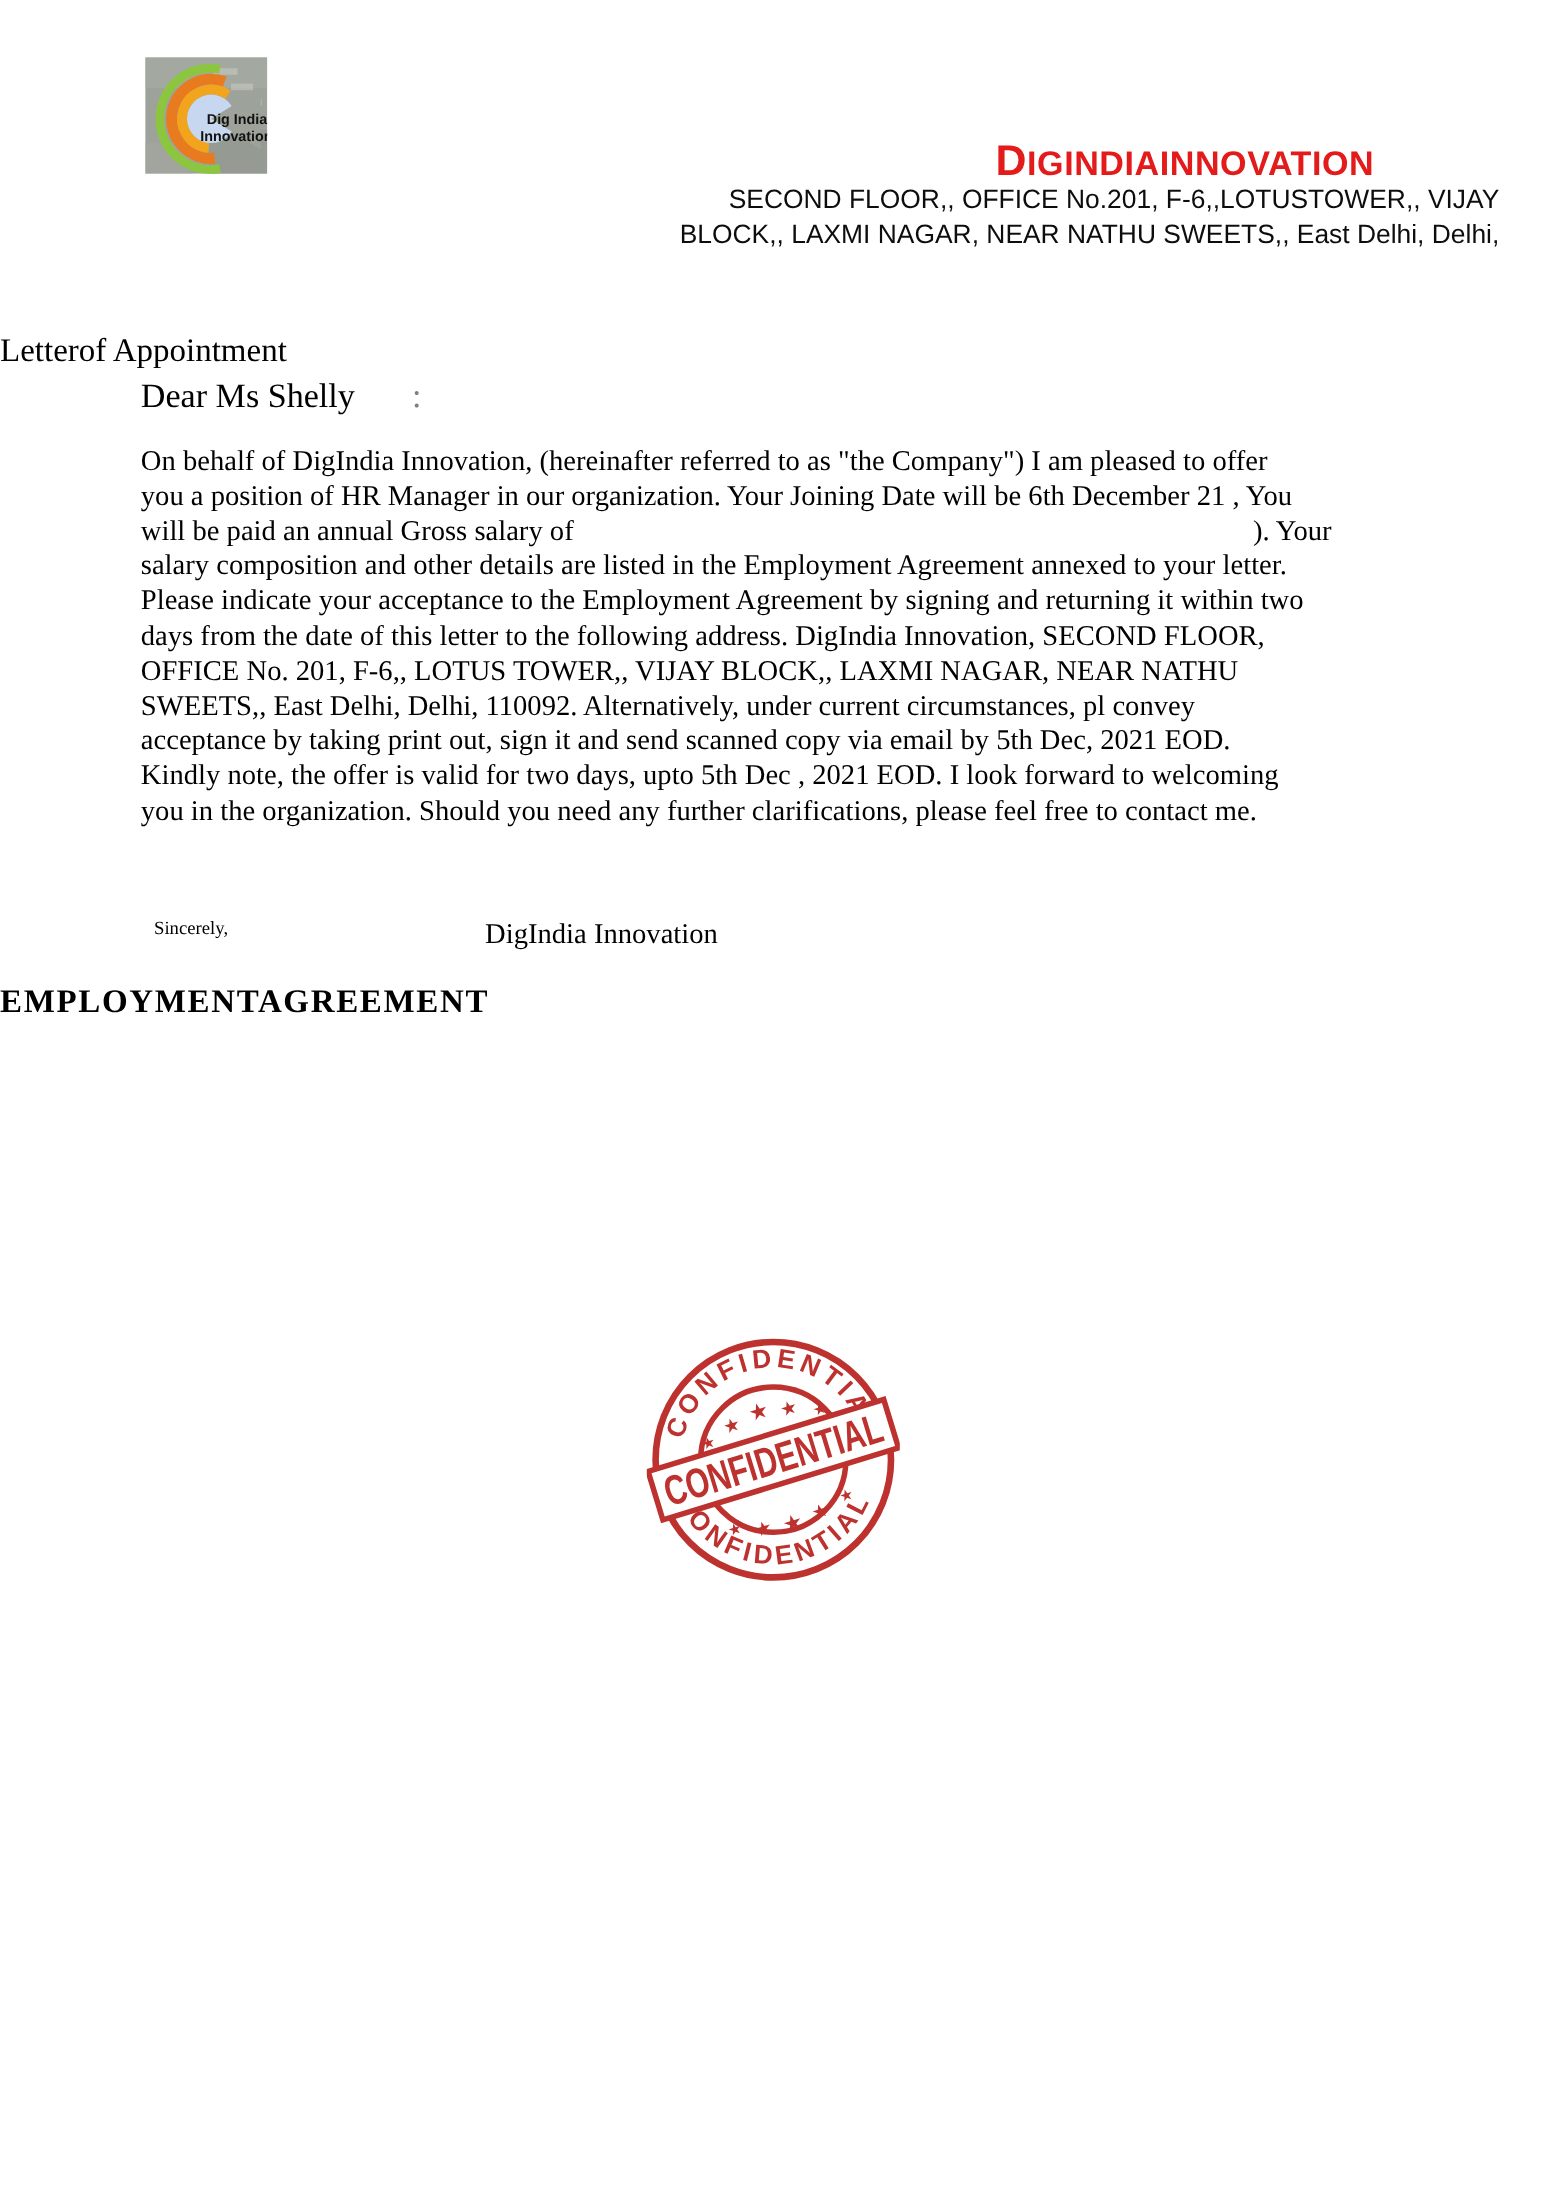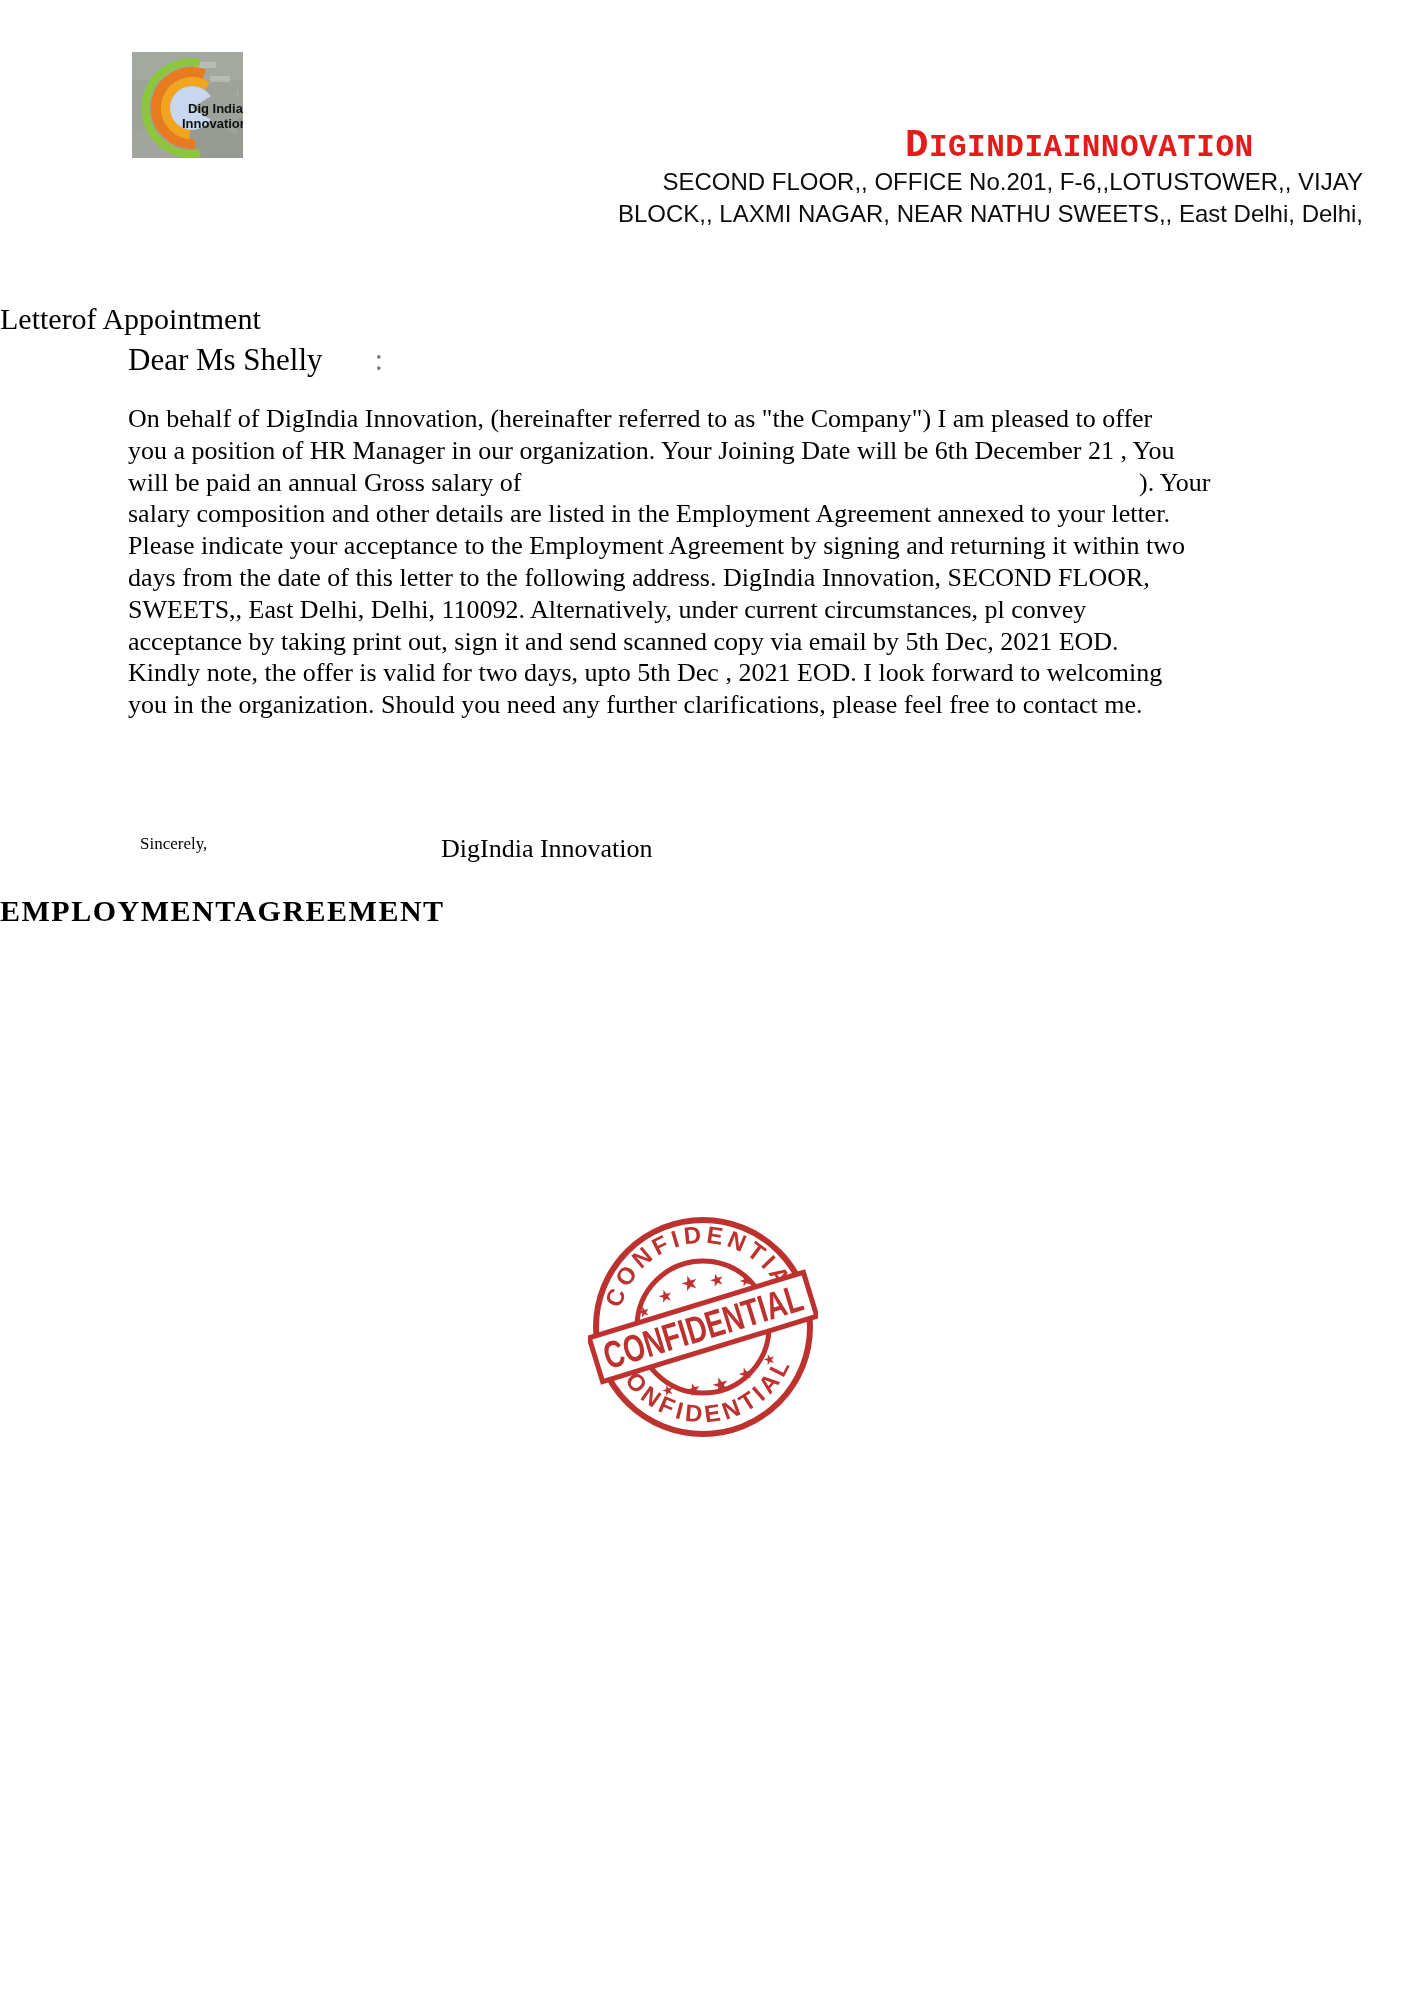--- a/index.html
+++ b/index.html
@@ -4,21 +4,21 @@
 <style>
   html,body{margin:0;padding:0;background:#ffffff;}
   .page{
     position:relative;width:1414px;height:1727px;background:#ffffff;
     overflow:hidden;font-family:"Liberation Serif",serif;color:#000;
   }
   
   .logo{position:absolute;left:132px;top:52px;width:111px;height:106px;}
   .company-name{
     position:absolute;left:905px;top:127px;line-height:1;
-    font-family:Liberation Mono, monospace;font-weight:bold;
+    font-family:Liberation Sans, sans-serif;font-weight:bold;
     font-size:31px;letter-spacing:0.5px;color:#e31b1b;white-space:nowrap;
   }
   .company-name .initial{font-size:39px;}
   .letterhead-address{
     position:absolute;right:51px;top:166px;text-align:right;
     font-family:"Liberation Sans",sans-serif;font-size:24px;
     line-height:31.5px;color:#0d0d0d;white-space:nowrap;
   }
   
   .letter-title{
@@ -74,20 +74,21 @@
 
   <div class="salutation"><span>Dear Ms Shelly</span><span class="remnant">:</span></div>
 
   <div class="letter-body">
       <div class="body-line">On behalf of DigIndia Innovation, (hereinafter referred to as "the Company") I am pleased to offer</div>
       <div class="body-line">you a position of HR Manager in our organization. Your Joining Date will be 6th December 21 , You</div>
       <div class="body-line">will be paid an annual Gross salary of                                                                                               ). Your</div>
       <div class="body-line">salary composition and other details are listed in the Employment Agreement annexed to your letter.</div>
       <div class="body-line">Please indicate your acceptance to the Employment Agreement by signing and returning it within two</div>
       <div class="body-line">days from the date of this letter to the following address. DigIndia Innovation, SECOND FLOOR,</div>
+      <div class="body-line">OFFICE No. 201, F-6,, LOTUS TOWER,, VIJAY BLOCK,, LAXMI NAGAR, NEAR NATHU</div>
       <div class="body-line">SWEETS,, East Delhi, Delhi, 110092. Alternatively, under current circumstances, pl convey</div>
       <div class="body-line">acceptance by taking print out, sign it and send scanned copy via email by 5th Dec, 2021 EOD.</div>
       <div class="body-line">Kindly note, the offer is valid for two days, upto 5th Dec , 2021 EOD. I look forward to welcoming</div>
       <div class="body-line">you in the organization. Should you need any further clarifications, please feel free to contact me.</div>
     </div>
 
   <div class="closing">Sincerely,</div>
   <div class="closing-company">DigIndia Innovation</div>
 
   <div class="agreement-heading">EMPLOYMENTAGREEMENT</div>

